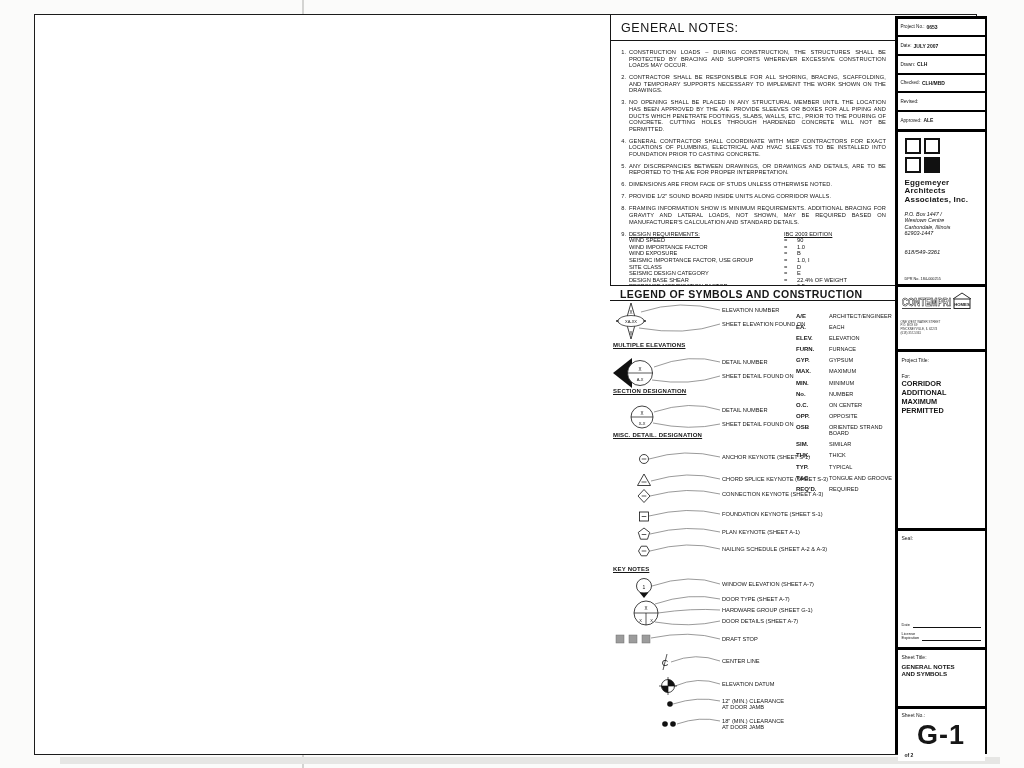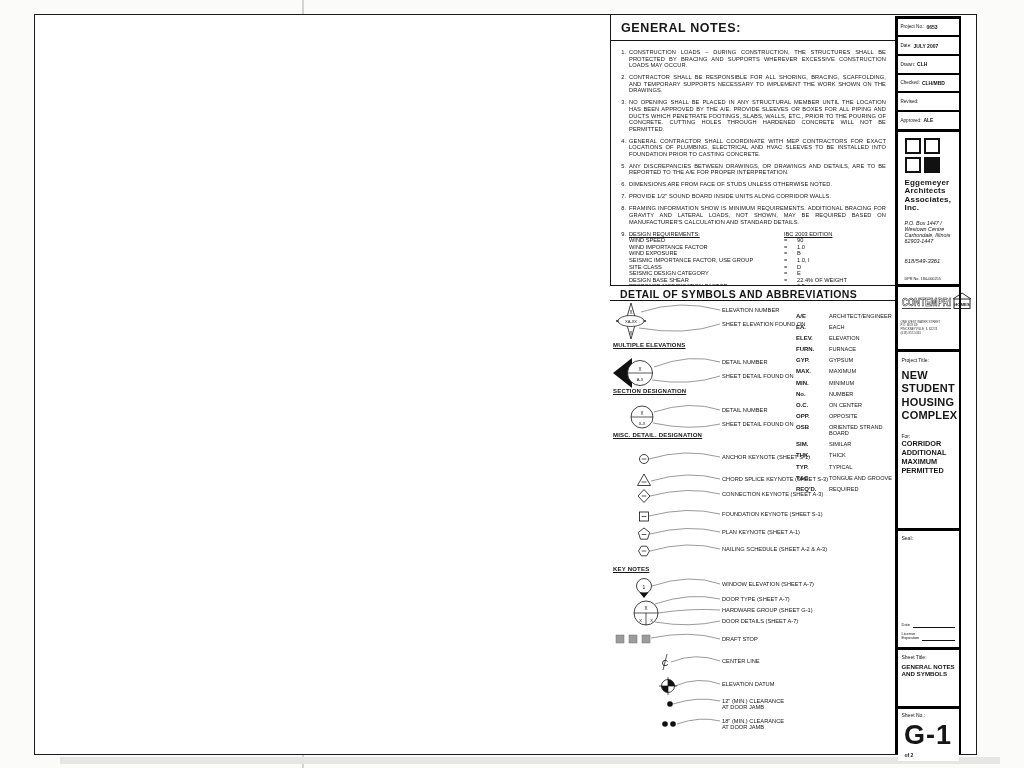--- a/index.html
+++ b/index.html
@@ -6,21 +6,21 @@
   html,body { width:1024px; height:768px; background:#fbfbfa; font-family:"Liberation Sans", sans-serif; color:#161616; overflow:hidden; }
   #page { position:relative; width:1024px; height:768px; }
 
   
   #sheet-border { position:absolute; left:34px; top:14px; width:943px; height:741px; border:1.5px solid #1c1c1c; background:#fff; }
   #fold-line { position:absolute; left:302px; top:0; width:2px; height:768px; background:#d4d4d2; }
   #bottom-scan-band { position:absolute; left:60px; top:757px; width:940px; height:7px; background:#e6e6e4; }
 
   
   #notes-col { position:absolute; left:610px; top:15px; width:285px; height:739px; border-left:1.2px solid #161616; background:#fff; }
-  .col-header { height:26px; border-bottom:1.2px solid #161616; font-size:12.5px; font-weight:bold; letter-spacing:.6px; padding:6px 0 0 10px; }
+  .col-header { height:26px; border-bottom:1.2px solid #161616; font-size:12.5px; font-weight:normal; letter-spacing:.6px; padding:6px 0 0 10px; }
   #notes-body { padding:8px 9px 0 4px; }
   .note { display:flex; gap:3px; margin-bottom:5.4px; }
   .note-num { flex:none; width:11px; text-align:right; font-size:5.7px; line-height:6.6px; }
   .note-text { flex:1; font-size:5.7px; line-height:6.6px; text-align:justify; letter-spacing:.1px; }
   .dr-block { flex:1; }
   .dr-headrow { display:flex; font-size:5.7px; line-height:6.6px; }
   .dr-head, .dr-edition { text-decoration:underline; }
   .dr-head { width:155px; }
   .dr-row { display:flex; font-size:5.7px; line-height:6.6px; }
   .dr-label { width:155px; }
@@ -31,21 +31,21 @@
   #legend-body { position:absolute; left:610px; top:301px; width:285px; height:453px; background:#fff; }
   #legend-symbols-svg { position:absolute; left:0; top:0; }
   .leg-label { position:absolute; font-size:5.7px; line-height:6.4px; white-space:nowrap; }
   .leg-heading { position:absolute; font-size:6px; font-weight:bold; text-decoration:underline; white-space:nowrap; letter-spacing:.2px; }
   #abbr-col { position:absolute; left:186px; top:12px; width:97px; }
   .abbr-row { display:flex; margin-bottom:4.8px; }
   .abbr-key { flex:none; width:33px; font-size:6px; font-weight:bold; line-height:6.3px; }
   .abbr-def { flex:1; font-size:5.6px; line-height:6.3px; }
 
   
-  #title-block { position:absolute; left:895px; top:16px; width:66px; height:738px; background:#000; padding:2.5px; display:flex; flex-direction:column; gap:3px; }
+  #title-block { position:absolute; left:895px; top:16px; width:92px; height:738px; background:#000; padding:2.5px; display:flex; flex-direction:column; gap:3px; }
   .tb-sec { background:#fff; }
   #tb-info { background:#000; display:flex; flex-direction:column; gap:2px; height:110px; flex:none; }
   .tb-info-row { background:#fff; flex:1; display:flex; align-items:center; padding:0 3px; gap:2px; }
   .tb-info-label { font-size:4.6px; white-space:nowrap; }
   .tb-info-value { font-size:5px; font-weight:bold; white-space:nowrap; }
   #tb-firm { height:152px; flex:none; padding:6px 5px 3px 7px; display:flex; flex-direction:column; }
   .sq-grid { display:grid; grid-template-columns:16px 16px; grid-gap:3px; }
   .sq { width:16px; height:16px; border:2.4px solid #111; background:#fff; }
   .sq.filled { background:#111; }
   .firm-name { margin-top:6px; font-size:8px; font-weight:bold; line-height:8.6px; letter-spacing:.2px; }
@@ -175,21 +175,21 @@
               <span class="dr-label">SPECTRAL RESPONSE FACTOR (Sd1)</span>
               <span class="dr-eq">=</span>
               <span class="dr-value">0.7871g</span>
             </div>
             </div>
         </div>
       </div>
     </div>
   </div>
 
-  <div id="legend-header">DETAIL OF SYMBOLS AND ABBREVIATIONS</div>
+  <div id="legend-header">LEGEND OF SYMBOLS AND CONSTRUCTION</div>
   <div id="legend-body">
 
     <svg id="legend-symbols-svg" width="185" height="453" viewBox="0 0 185 453" font-family="Liberation Sans, sans-serif">
       <g stroke="#555" stroke-width="0.6" fill="none">
         <path d="M 31 11 Q 70 -2 110 9"></path>
           <path d="M 29 27 Q 75 35 110 23"></path>
         <path d="M 44 66 Q 80 52 110 61"></path>
           <path d="M 42 79 Q 80 85 110 75"></path>
         <path d="M 44 111 Q 80 99 110 109"></path>
           <path d="M 43 122 Q 80 130 110 123"></path>
@@ -463,27 +463,20 @@
 
       <div>ONE WEST WATER STREET</div>
           <div>P.O. BOX 69</div>
           <div>PINCKNEYVILLE, IL 62274</div>
           <div>(618) 357-5361</div>
         </div>
     </div>
 
     <div id="tb-project" class="tb-sec">
       <div class="tb-small-label">Project Title:</div>
-      <div class="proj-title-wrap">
-
-      <div class="proj-title-line">NEW</div>
-          <div class="proj-title-line">STUDENT</div>
-          <div class="proj-title-line">HOUSING</div>
-          <div class="proj-title-line">COMPLEX</div>
-        </div>
       <div class="proj-for">For:</div>
       <div>
 
       <div class="client-line">CORRIDOR</div>
           <div class="client-line">ADDITIONAL</div>
           <div class="client-line">MAXIMUM</div>
           <div class="client-line">PERMITTED</div>
         </div>
     </div>
 

